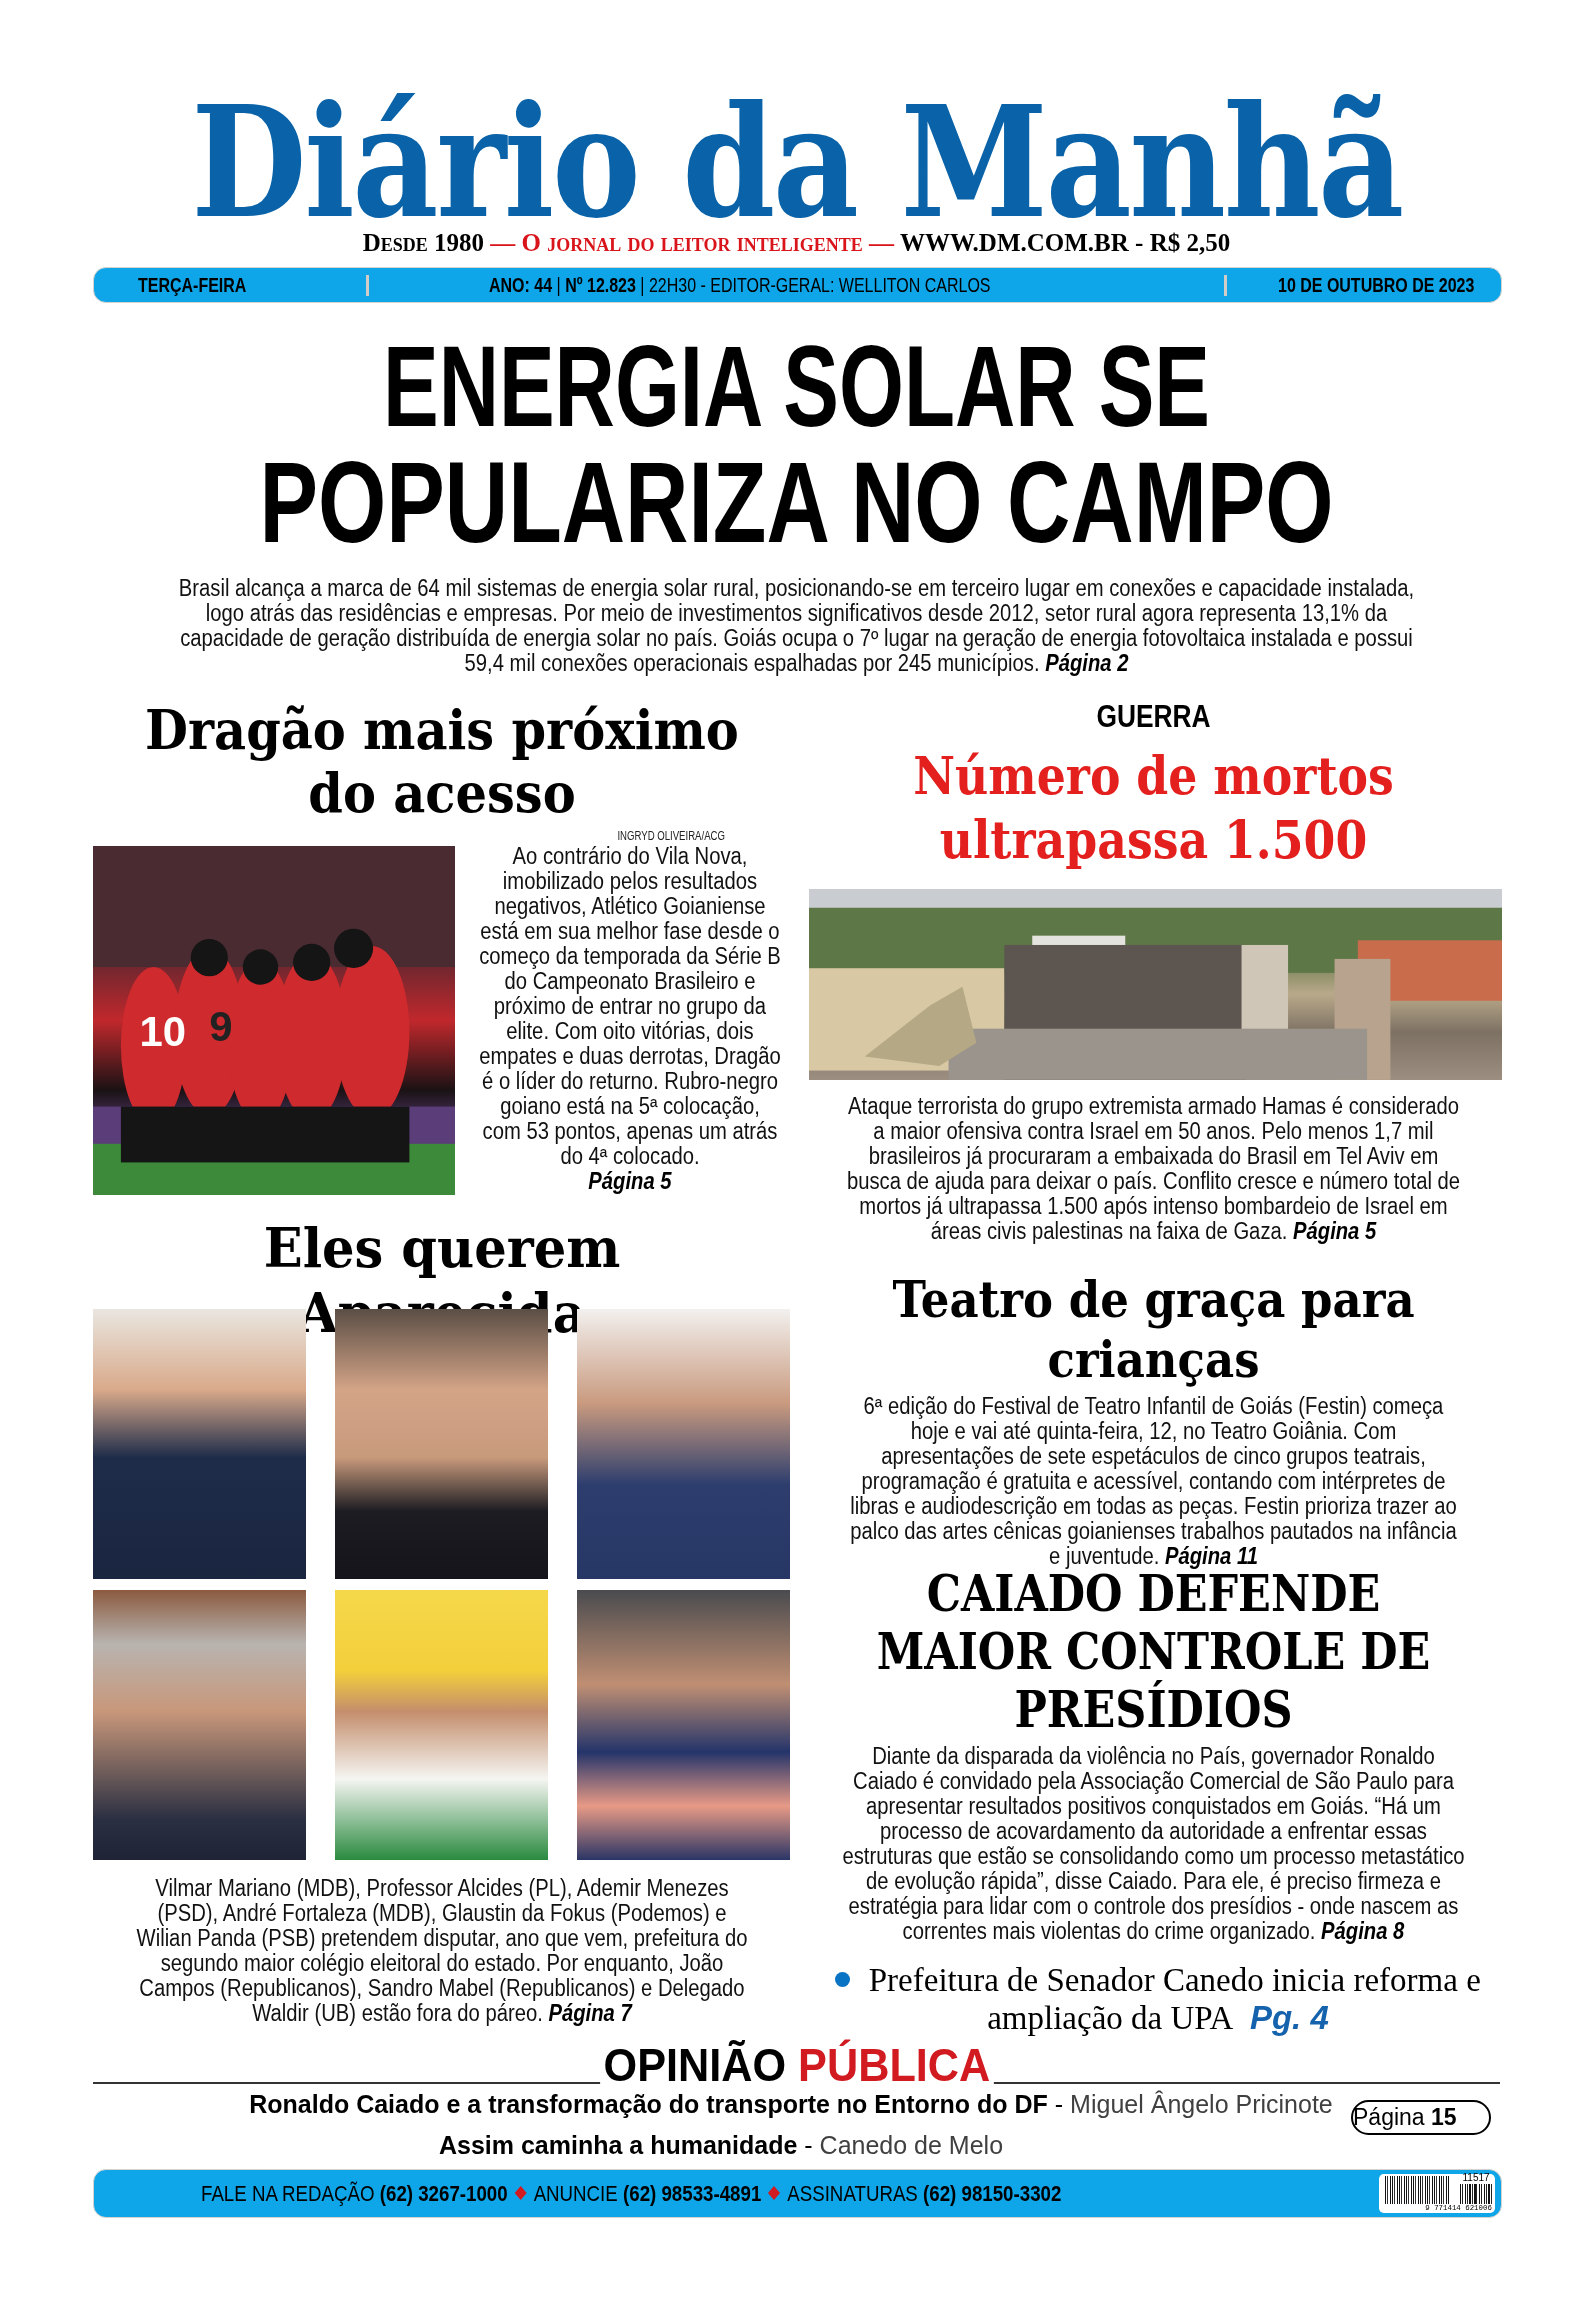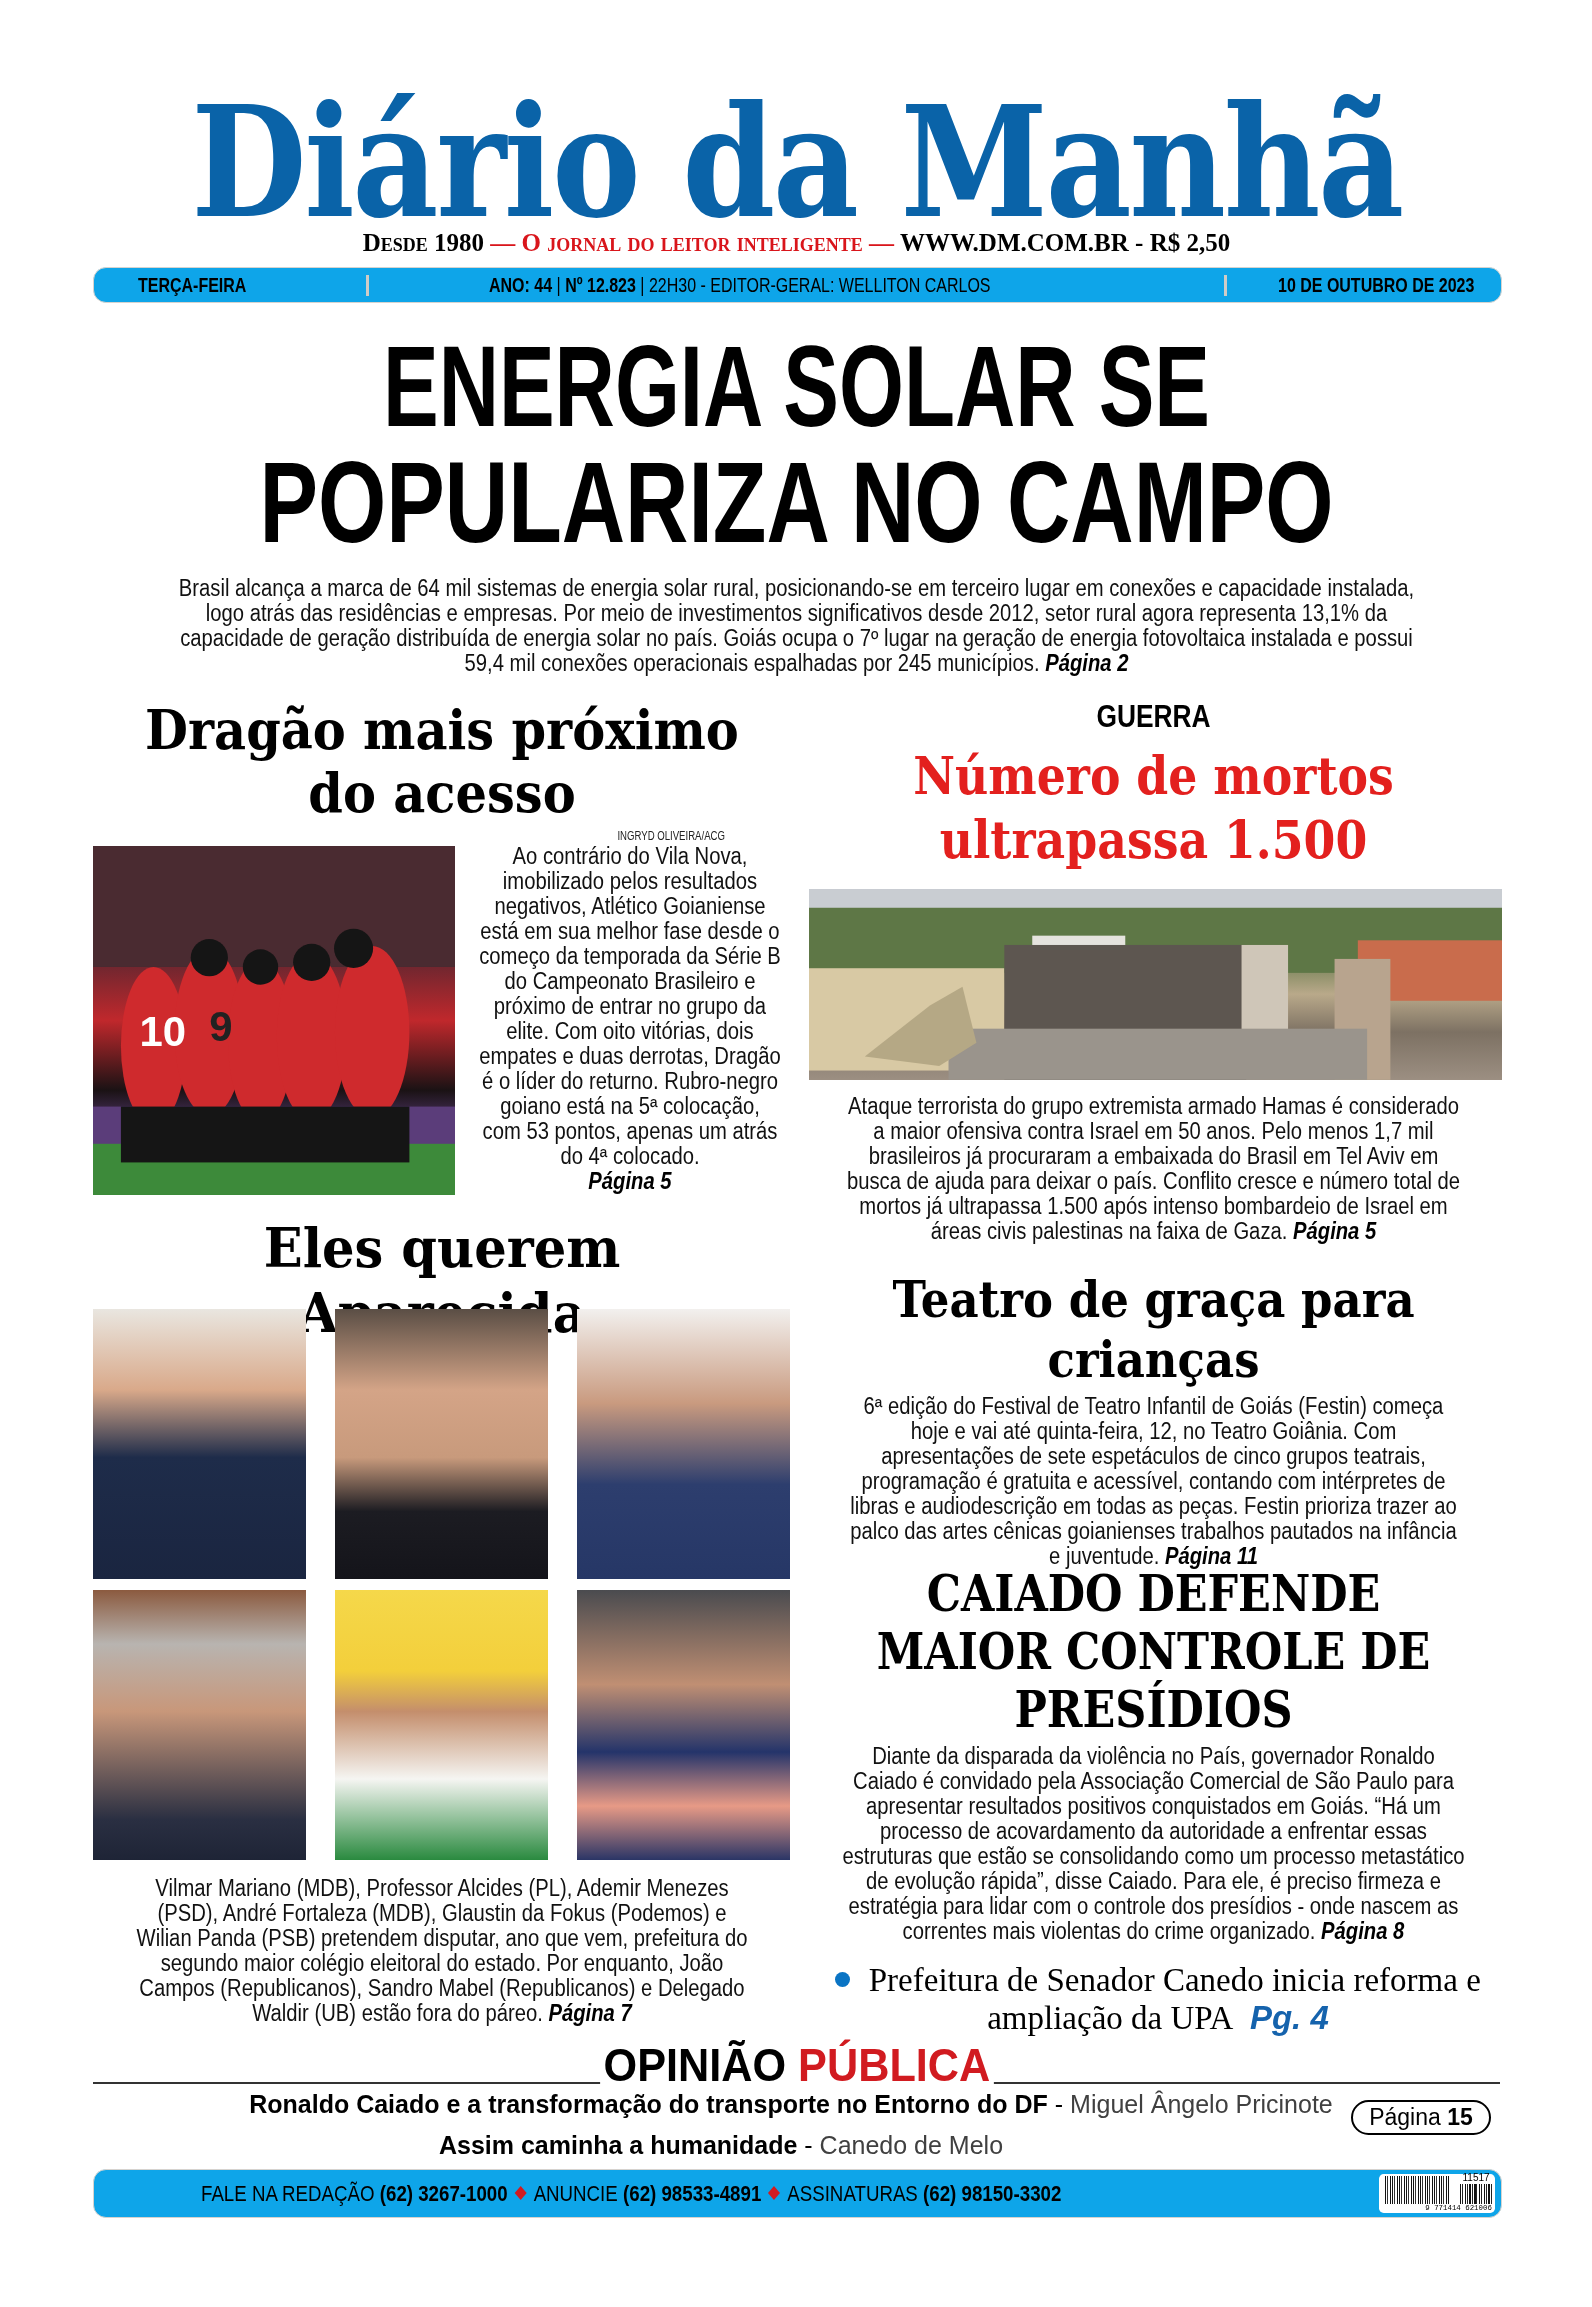--- a/index.html
+++ b/index.html
@@ -58,21 +58,21 @@
   
   #opiniao-rule { left:93px; top:2082px; width:1407px; height:2.3px; background:#333; }
   #opiniao-title { left:0; width:1593px; top:2039px; text-align:center; font-family:"Liberation Sans",sans-serif; font-weight:900; font-size:47px; line-height:51px; }
   #opiniao-title span.wrap { background:#fff; padding:0 3.7px; display:inline-block; transform:scaleX(0.92); }
   #opiniao-title .red { color:#d11b20; }
   .op-line { left:93px; width:1256px; text-align:center; font-family:"Liberation Sans",sans-serif; font-size:25px; line-height:28px; white-space:nowrap; }
   .op-line b { font-weight:700; }
   .op-line .auth { font-weight:300; color:#404040; }
   #op1 { top:2090px; left:233px; width:1116px; }
   #op2 { top:2131px; }
-  #op-pagina { left:1351px; top:2100px; width:140px; height:35px; border:2.3px solid #000; border-radius:17.7px; box-sizing:border-box; text-align:center; font-family:"Liberation Sans",sans-serif; font-size:23px; line-height:31px; }
+  #op-pagina { left:1351px; top:2100px; width:140px; height:35px; border:2.3px solid #000; border-radius:17.7px; box-sizing:border-box; text-align:left; font-family:"Liberation Sans",sans-serif; font-size:23px; line-height:31px; }
   #op-pagina b { font-weight:900; }
 
   
   #footer-bar { left:93px; top:2169px; width:1407px; height:47px; }
   #footer-text { position:absolute; left:107px; top:0; height:47px; line-height:47px; font-family:"Liberation Sans",sans-serif; font-size:22px; white-space:nowrap; transform:scaleX(0.85); transform-origin:0 50%; }
   #footer-text b { font-weight:700; }
   .diamond { display:inline-block; width:10.2px; height:10.2px; background:#d11b20; transform:rotate(45deg); margin:0 10.2px; vertical-align:middle; position:relative; top:-1.9px; }
   #barcode { position:absolute; right:6.5px; top:3.7px; width:116px; height:39px; background:#fff; border-radius:4.7px; }
   .bc-bars { position:absolute; left:6.5px; top:2.8px; width:65px; height:28px; background:repeating-linear-gradient(90deg,#111 0 1.4px,#fff 1.4px 2.3px,#333 2.3px 3.3px,#fff 3.3px 5.1px,#111 5.1px 6px,#fff 6px 7px); }
   .bc-bars2 { position:absolute; left:81px; top:10.2px; width:32px; height:20.5px; background:repeating-linear-gradient(90deg,#111 0 1.4px,#fff 1.4px 2.3px,#222 2.3px 3.3px,#fff 3.3px 4.7px); }

